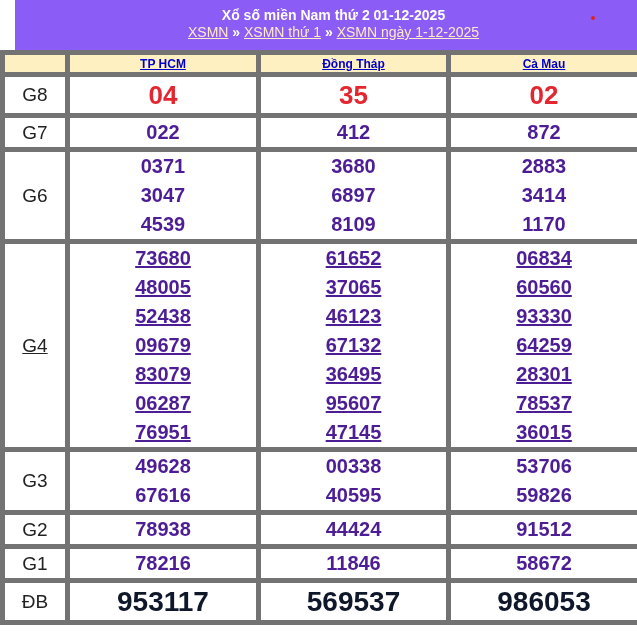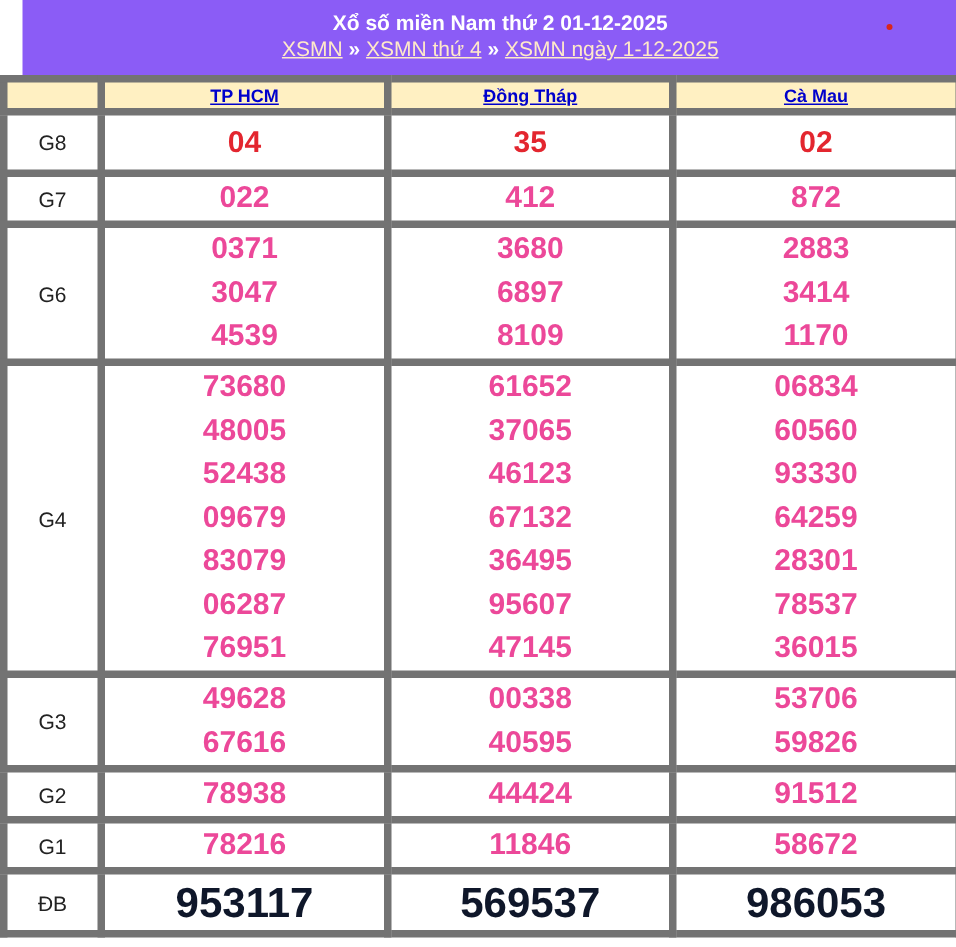--- a/index.html
+++ b/index.html
@@ -21,44 +21,44 @@
     position: absolute; left: 0; top: 50px; width: 637px;
     border-collapse: collapse; table-layout: fixed;
   }
   td, th { border: 5px solid #737373; text-align: center; vertical-align: middle; }
   col.c0 { width: 65px; }
   col.c1 { width: 191px; }
   col.c2 { width: 190px; }
   col.c3 { width: 191px; }
   thead th { background: #fff0c2; height: 22px; font-size: 12px; font-weight: bold; }
   thead th a { color: #0000cc; text-decoration: underline; }
-  .lbl { font-size: 14px; color: #222; font-weight: normal; margin-left: 24px; }
-  .num { font-weight: bold; font-size: 20px; color: #ec4899; line-height: 29px; }
+  .lbl { font-size: 19px; color: #222; font-weight: normal; margin-left: 24px; }
+  .num { font-weight: bold; font-size: 20px; color: #4c1d95; line-height: 29px; }
   .num div { height: 29px; }
-  .red-big { color: #e3262f; font-weight: bold; font-size: 20px; line-height: 36px; }
+  .red-big { color: #e3262f; font-weight: bold; font-size: 26px; line-height: 36px; }
   .red-db { color: #0f172a; font-weight: bold; font-size: 28px; line-height: 37px; }
   tr.g8 td { height: 38px; }
   tr.g7 td { height: 30px; text-align: center; }
   tr.g6 td { height: 90px; }
   tr.g5 td { height: 32px; }
-  tr.g4 td { height: 208px; }
+  tr.g4 td { height: 208px; text-decoration: underline; }
   tr.g3 td { height: 60px; }
   tr.g2 td { height: 32px; }
   tr.g1 td { height: 30px; }
   tr.db td { height: 39px; }
 </style>
 </head>
 <body>
 
 <div class="header">
   <div class="title">Xổ số miền Nam thứ 2 01-12-2025</div>
   <div class="crumbs">
     <a href="#">XSMN</a>
     <span class="sep">»</span>
-    <a href="#">XSMN thứ 4</a>
+    <a href="#">XSMN thứ 1</a>
     <span class="sep">»</span>
     <a href="#">XSMN ngày 1-12-2025</a>
   </div>
   <span class="dot"></span>
 </div>
 
 <table>
   <colgroup>
       <col class="c0">
       <col class="c1">

